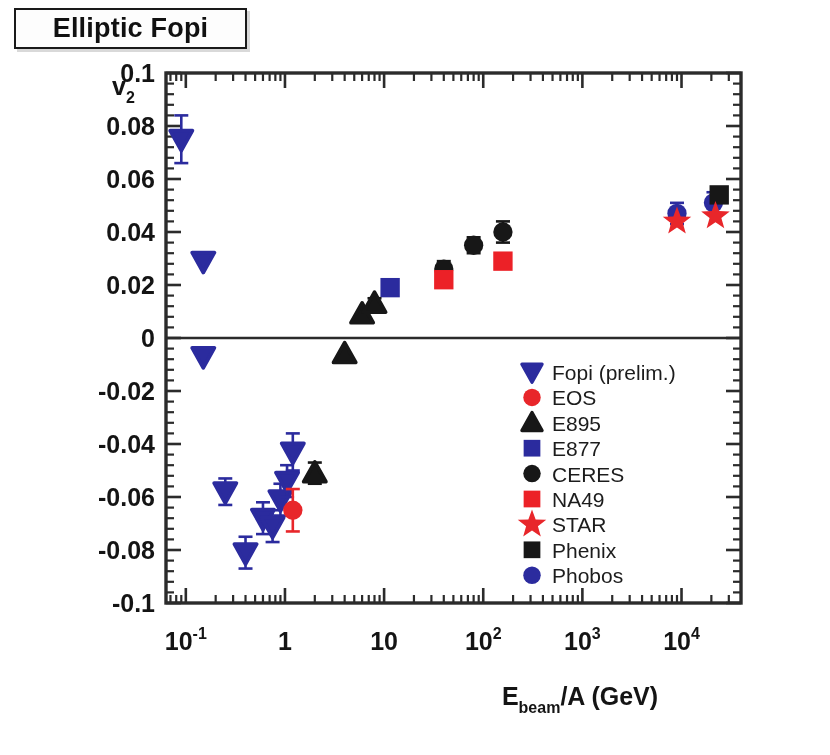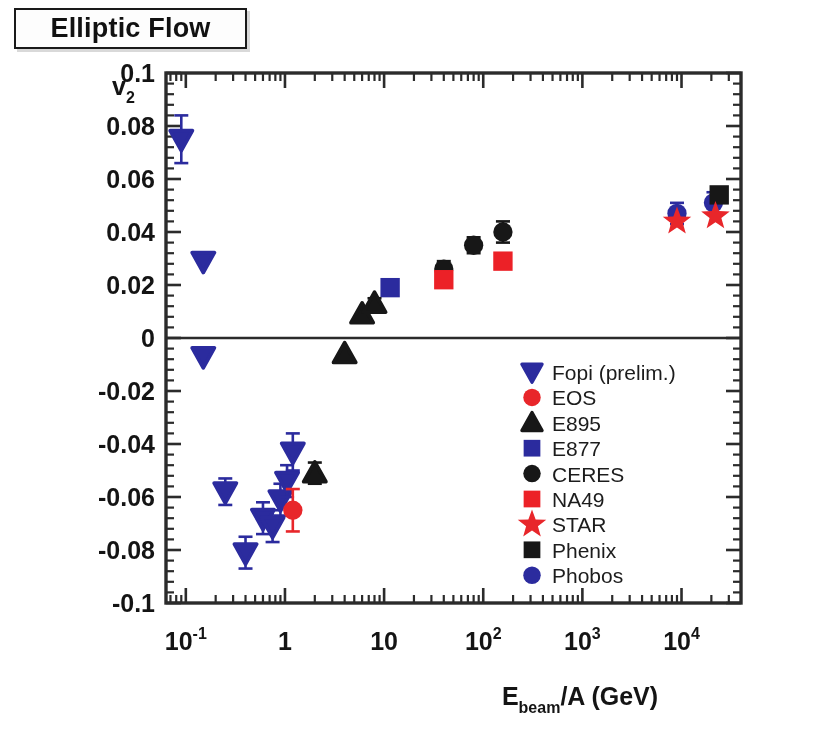--- a/index.html
+++ b/index.html
@@ -27,21 +27,21 @@
   .ticktext{font-family:"Liberation Sans",sans-serif;font-size:25px;font-weight:bold;fill:#141414;}
   .sup{font-size:16px;font-weight:bold;}
   .sub{font-size:16px;font-weight:bold;}
   .legtext{font-family:"Liberation Sans",sans-serif;font-size:21px;fill:#1c1c1c;}
   .ebar{stroke-width:2.6;}
 </style>
 </head>
 <body>
 
 <div id="title-box">
-  <span>Elliptic Flow</span>
+  <span>Elliptic Fopi</span>
 </div>
 
 <svg id="plot" width="830" height="755">
     <rect x="166" y="73" width="575" height="530" class="frame"></rect>
     <g>
       <line x1="170.4680444089877" y1="603" x2="170.4680444089877" y2="595" class="tickminor"></line>
       <line x1="170.4680444089877" y1="73" x2="170.4680444089877" y2="81" class="tickminor"></line>
       <line x1="176.21728290526374" y1="603" x2="176.21728290526374" y2="595" class="tickminor"></line>
       <line x1="176.21728290526374" y1="73" x2="176.21728290526374" y2="81" class="tickminor"></line>
       <line x1="181.2884706574057" y1="603" x2="181.2884706574057" y2="595" class="tickminor"></line>

